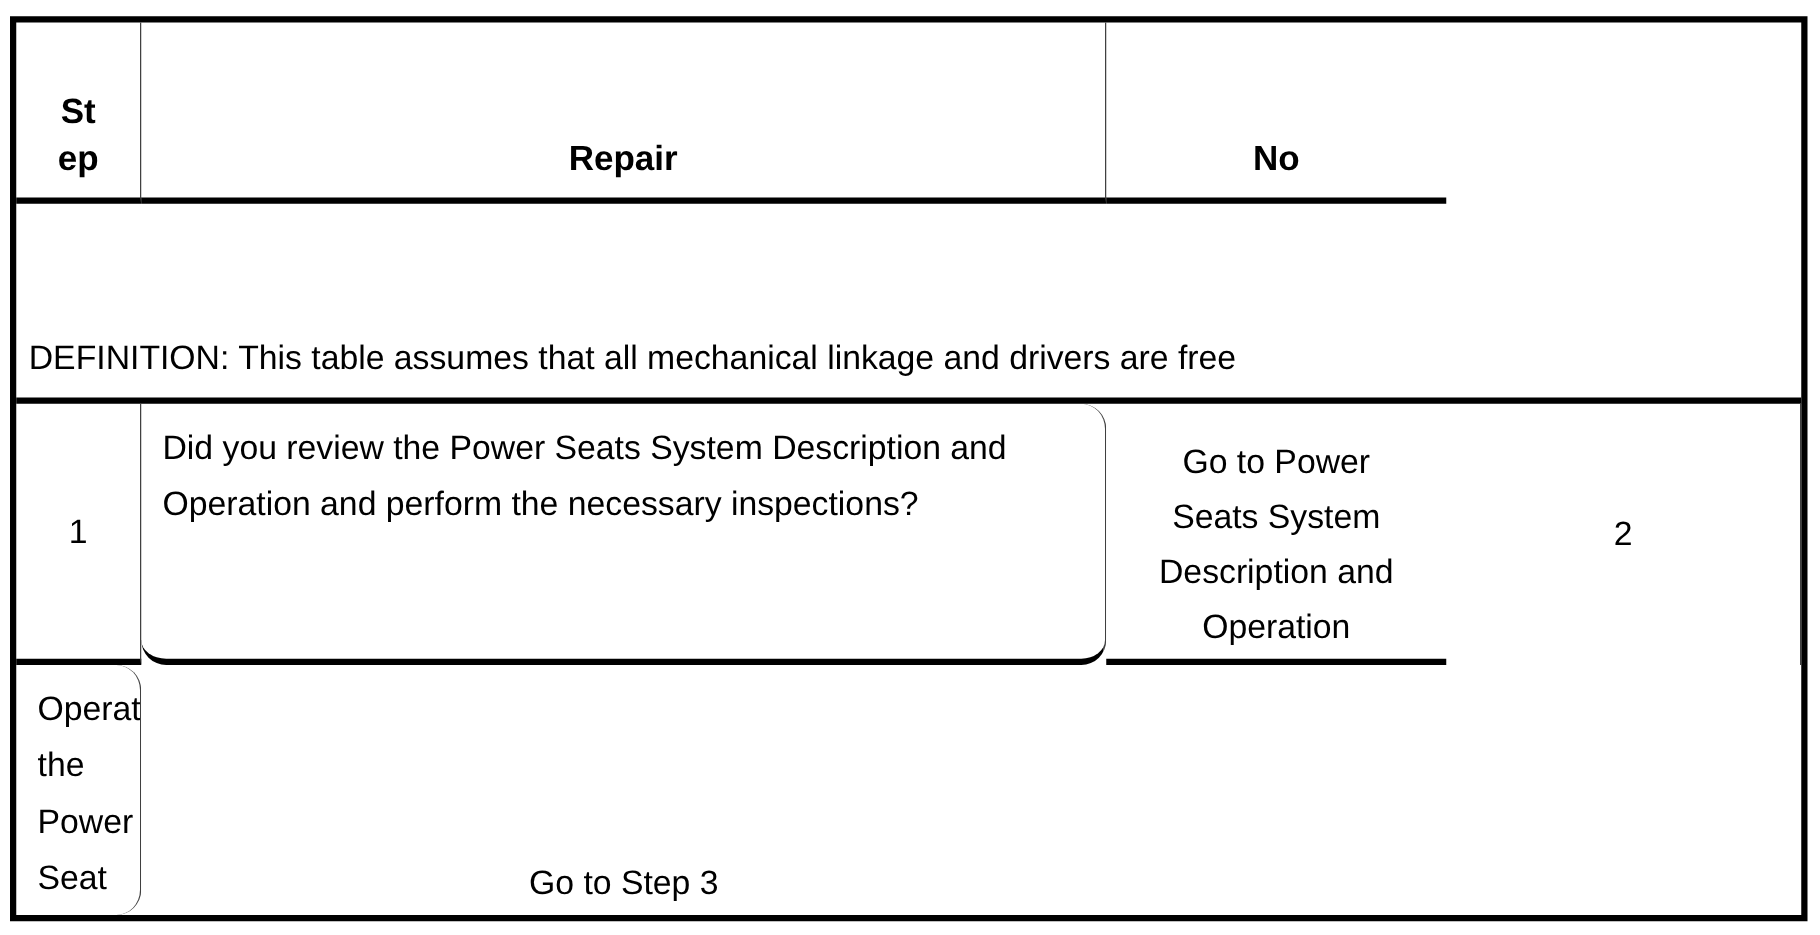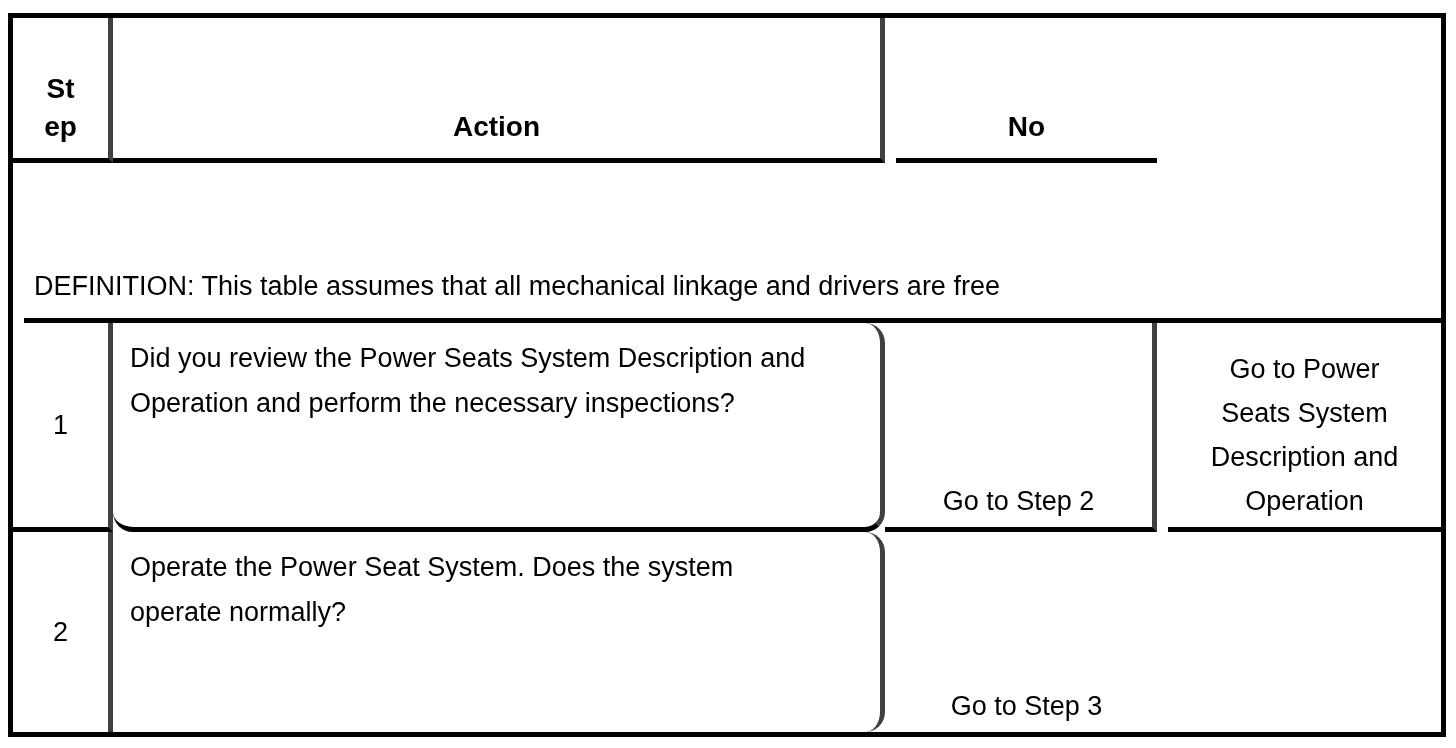--- a/index.html
+++ b/index.html
@@ -21,27 +21,27 @@
     left: 8px;
     top: 13px;
     display: grid;
     grid-template-columns: 100px 772px 272px 284px;
     grid-template-rows: 145px 160px 209px 200px;
     border: 5px solid #000000;
     background: #ffffff;
   }
   .cell {
     box-sizing: border-box;
-    border-right: 5px solid #404040;
+    border-right: 1px solid #404040;
     border-bottom: 5px solid #000000;
     font-size: 27px;
     overflow: hidden;
     white-space: pre-wrap;
   }
-  .lastcol { border-right: none; margin-left: 11px; }
+  .lastcol { border-right: none; }
   .lastrow { border-bottom: none; }
   .h {
     display: flex;
     align-items: flex-end;
     justify-content: center;
     text-align: center;
     font-weight: bold;
     font-size: 28px;
     line-height: 38px;
     padding-bottom: 12px;
@@ -71,32 +71,31 @@
   }
 </style>
 </head>
 <body>
 
 <div class="page">
   <div class="tbl">
 
     <div class="cell h">St
 ep</div>
-    <div class="cell h">Action</div>
+    <div class="cell h">Repair</div>
     <div class="cell h lastcol">No</div>
 
     <div class="cell def lastcol">
       <div>DEFINITION: This table assumes that all mechanical linkage and drivers are free</div>
       
     </div>
 
     <div class="cell stepcell">1</div>
     <div class="cell actioncell">Did you review the Power Seats System Description and
 Operation and perform the necessary inspections?</div>
-    <div class="cell yn">Go to Step 2</div>
     <div class="cell yn lastcol">Go to Power
 Seats System
 Description and
 Operation</div>
 
     <div class="cell stepcell lastrow">2</div>
     <div class="cell actioncell lastrow">Operate the Power Seat System. Does the system
 operate normally?</div>
     <div class="cell yn lastcol lastrow">Go to Step 3</div>
 

